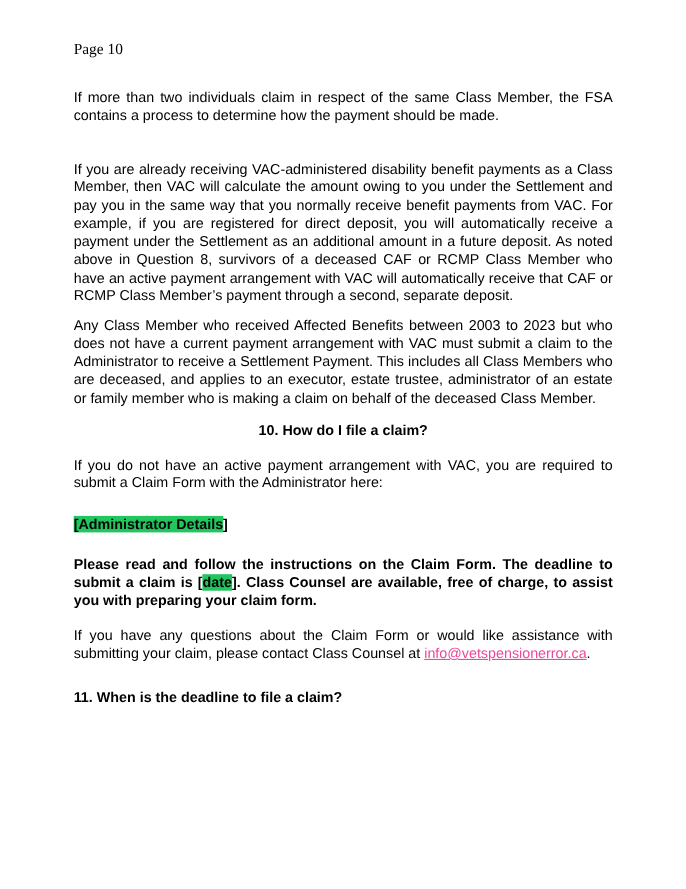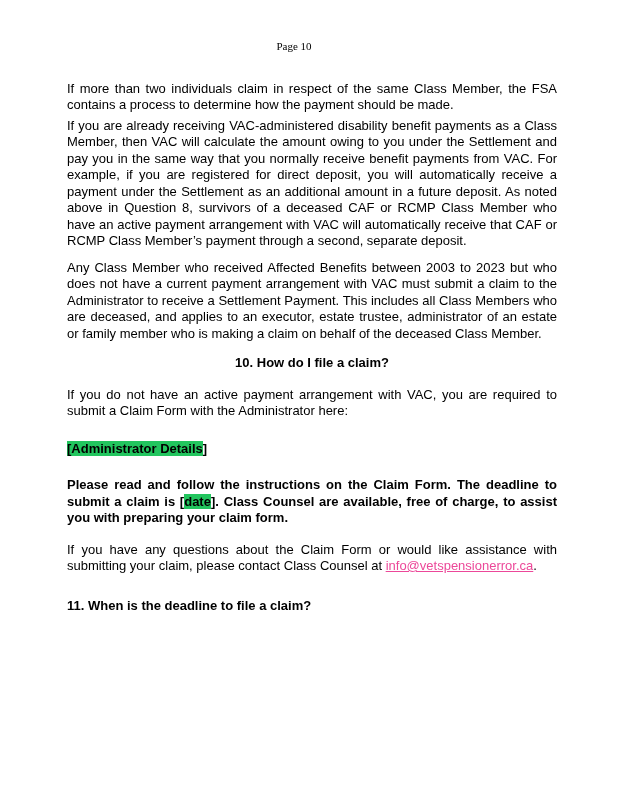--- a/index.html
+++ b/index.html
@@ -14,38 +14,38 @@
     padding: 38px 67px 0 67px;
     background: #ffffff;
     color: #000000;
     font-family: "Liberation Sans", sans-serif;
     font-size: 13px;
     line-height: 16.5px;
     overflow: hidden;
   }
   .page-number {
     font-family: "Liberation Serif", serif;
-    font-size: 11px;
+    font-size: 14px;
     line-height: 16.5px;
-    text-align: center;
+    text-align: left;
     padding-right: 36px;
   }
   p, h2 {
     margin: 0;
     font-size: 13px;
     line-height: 16.5px;
     font-weight: normal;
   }
   .just { text-align: justify; }
   .heading { font-weight: bold; }
   .bold { font-weight: bold; }
   .hl { background: #22c55e; }
   .p1  { margin-top: 26px; }
   .h9  { margin-top: 20px; }
-  .p2  { margin-top: 4px; }
+  .p2  { margin-top: 32px; }
   .p3  { margin-top: 10px; }
   .p4  { margin-top: 8px; }
   .h10 { margin-top: 13px; text-align: center; }
   .p5  { margin-top: 15px; }
   .adm { margin-top: 21px; }
   .pb  { margin-top: 20px; }
   .p6  { margin-top: 15px; }
   .h11 { margin-top: 23px; }
   a.email-link {
     color: #ec4899;

